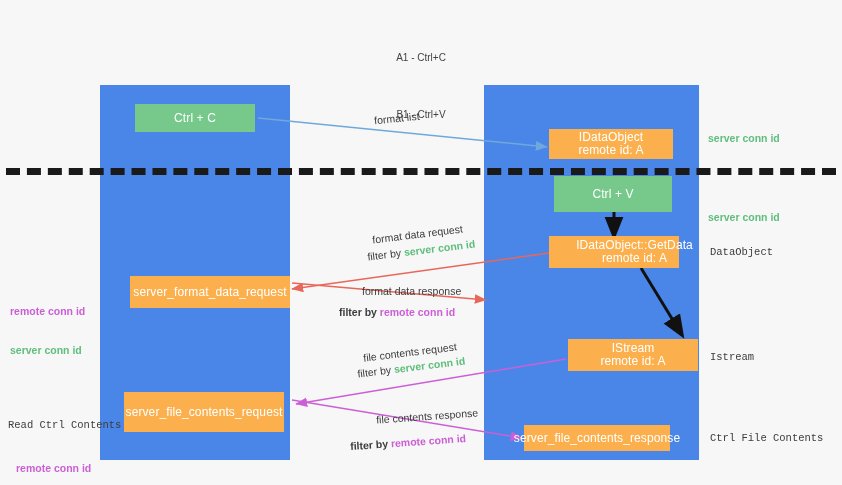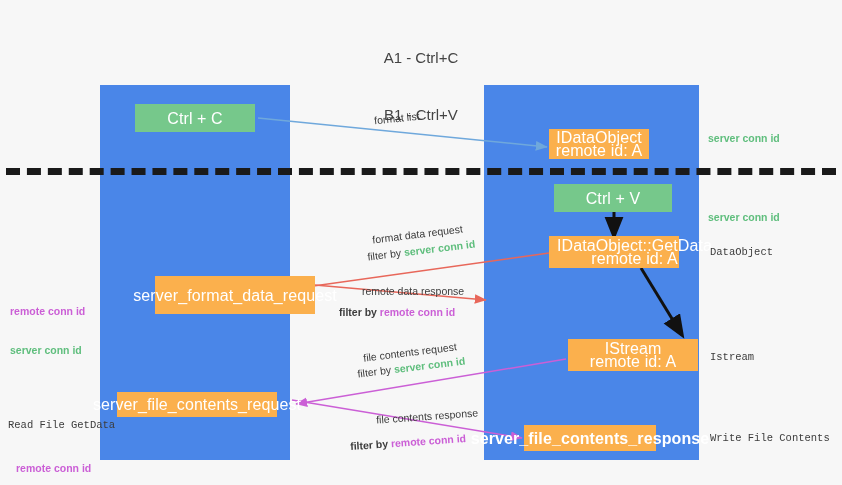--- a/index.html
+++ b/index.html
@@ -11,21 +11,21 @@
     position:relative;
     color:#3c3c3c;
   }
   #stage{position:absolute;left:0;top:0;width:842px;height:485px;}
   .abs{position:absolute;}
 
   
   #title{
     left:0;top:10px;width:842px;
     text-align:center;
-    font-size:15px;
+    font-size:10px;
     line-height:19px;
     color:#434343;
     white-space:pre;
   }
 
   
   .lane-head{
     text-align:center;
     font-size:11px;
     line-height:13px;
@@ -41,21 +41,21 @@
   #lane-b{left:484px;top:85px;width:215px;height:375px;}
 
   
   .box{
     box-sizing:border-box;
     display:flex;
     flex-direction:column;
     align-items:center;
     justify-content:center;
     color:#ffffff;
-    font-size:16px;
+    font-size:12px;
     line-height:13px;
     text-align:center;
     white-space:pre;
     letter-spacing:.1px;
   }
   .box.green{background:#76c88b;}
   .box.orange{background:#fbb champ;}
   .box.orange{background:#fbb04d;}
 
   
@@ -137,84 +137,84 @@
 
     <line x1="292" y1="400" x2="522" y2="438" stroke="#cb5fd6" stroke-width="1.5" marker-end="url(#ah-mag)"></line>
   </svg>
 
   <div class="abs" id="divider"></div>
 
   <div class="abs box green" style="left:135px;top:104px;width:120px;height:28px;">
     <span>Ctrl + C</span>
   </div>
 
-  <div class="abs box orange" style="left:549px;top:129px;width:100px;height:30px;">
+  <div class="abs box orange" style="left:549px;top:129px;width:124px;height:30px;">
     <span>IDataObject</span>
     <span>remote id: A</span>
   </div>
 
-  <div class="abs box green" style="left:554px;top:184px;width:118px;height:28px;">
+  <div class="abs box green" style="left:554px;top:176px;width:118px;height:36px;">
     <span>Ctrl + V</span>
   </div>
 
   <div class="abs box orange" style="left:549px;top:236px;width:130px;height:32px;padding-left:41px;">
     <span>IDataObject::GetData</span>
     <span>remote id: A</span>
   </div>
 
-  <div class="abs box orange" style="left:130px;top:276px;width:160px;height:38px;margin-left:25px;">
+  <div class="abs box orange" style="left:130px;top:276px;width:160px;height:32px;">
     <span>server_format_data_request</span>
   </div>
 
 
   <div class="abs box orange" style="left:568px;top:339px;width:130px;height:32px;">
     <span>IStream</span>
     <span>remote id: A</span>
   </div>
 
-  <div class="abs box orange" style="left:117px;top:392px;width:160px;height:25px;">
+  <div class="abs box orange" style="left:124px;top:392px;width:160px;height:40px;">
     <span>server_file_contents_request</span>
   </div>
 
-  <div class="abs box orange" style="left:524px;top:425px;width:132px;height:26px;font-weight:bold;">
+  <div class="abs box orange" style="left:524px;top:425px;width:146px;height:26px;">
     <span>server_file_contents_response</span>
   </div>
 
   <div class="abs edge-lab" style="left:374px;top:111px;transform:rotate(-6deg);">format list</div>
 
   <div class="abs edge-lab" style="left:372px;top:227px;transform:rotate(-7deg);">format data request</div>
   <div class="abs edge-lab" style="left:367px;top:243px;transform:rotate(-7deg);">
     <span>filter by </span><span class="green-t">server conn id</span>
   </div>
 
-  <div class="abs edge-lab" style="left:362px;top:284px;">remote data response</div>
+  <div class="abs edge-lab" style="left:362px;top:284px;">format data response</div>
   <div class="abs edge-lab" style="left:339px;top:305px;">
     <span class="bold-l">filter by </span><span class="purple-t">remote conn id</span>
   </div>
 
   <div class="abs edge-lab" style="left:363px;top:345px;transform:rotate(-7deg);">file contents request</div>
   <div class="abs edge-lab" style="left:357px;top:360px;transform:rotate(-7deg);">
     <span>filter by </span><span class="green-t">server conn id</span>
   </div>
 
   <div class="abs edge-lab" style="left:376px;top:409px;transform:rotate(-4deg);">file contents response</div>
   <div class="abs edge-lab" style="left:350px;top:435px;transform:rotate(-4deg);">
     <span class="bold-l">filter by </span><span class="purple-t">remote conn id</span>
   </div>
 
   <div class="abs side green-t" style="left:708px;top:132px;">server conn id</div>
   <div class="abs side green-t" style="left:708px;top:211px;">server conn id</div>
   <div class="abs side plain-t" style="left:710px;top:246px;">DataObject</div>
   <div class="abs side plain-t" style="left:710px;top:351px;">Istream</div>
-  <div class="abs side plain-t" style="left:710px;top:432px;">Write File Contents</div>
+  <div class="abs side plain-t" style="left:710px;top:432px;">Ctrl File Contents</div>
 
   <div class="abs side" style="left:10px;top:279px;">
     <div class="purple-t">remote conn id</div>
     <div class="green-t">server conn id</div>
   </div>
 
   <div class="abs side" style="left:8px;top:393px;">
-    <div class="plain-t">Read File GetData</div>
+    <div class="plain-t">Read Ctrl Contents</div>
     <div class="purple-t" style="margin-top:4px;margin-left:8px;">remote conn id</div>
     
   </div>
 
 </div>
 
 </body></html>

